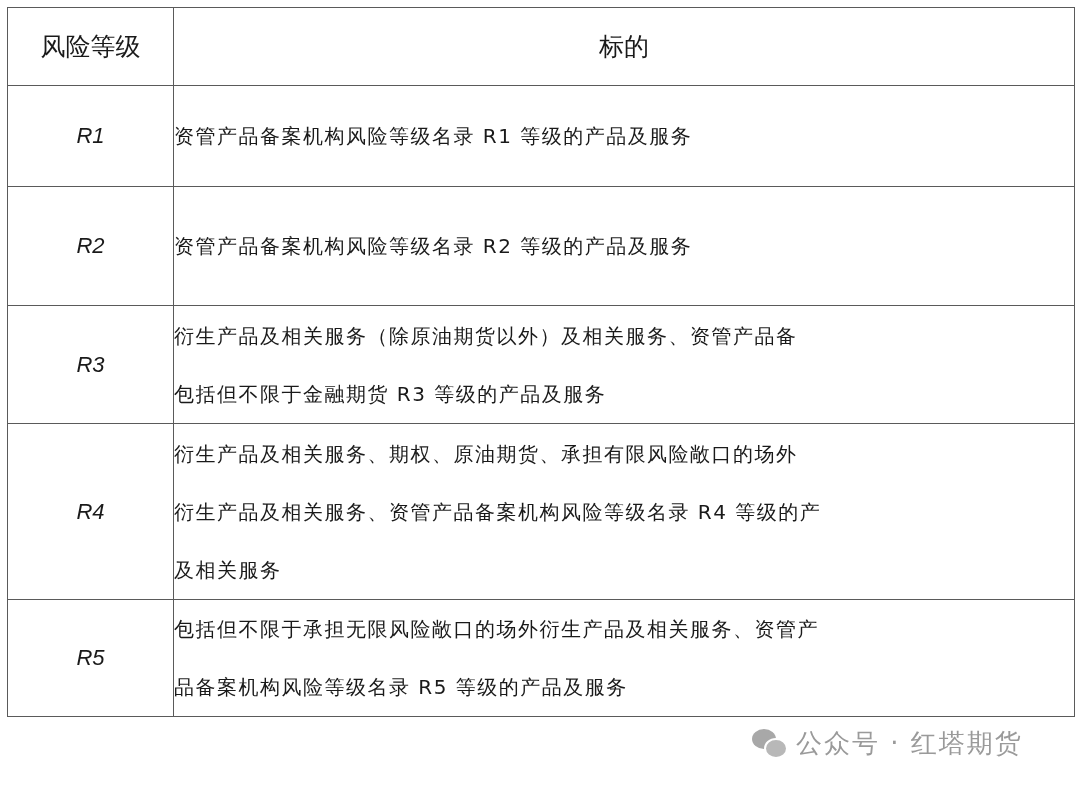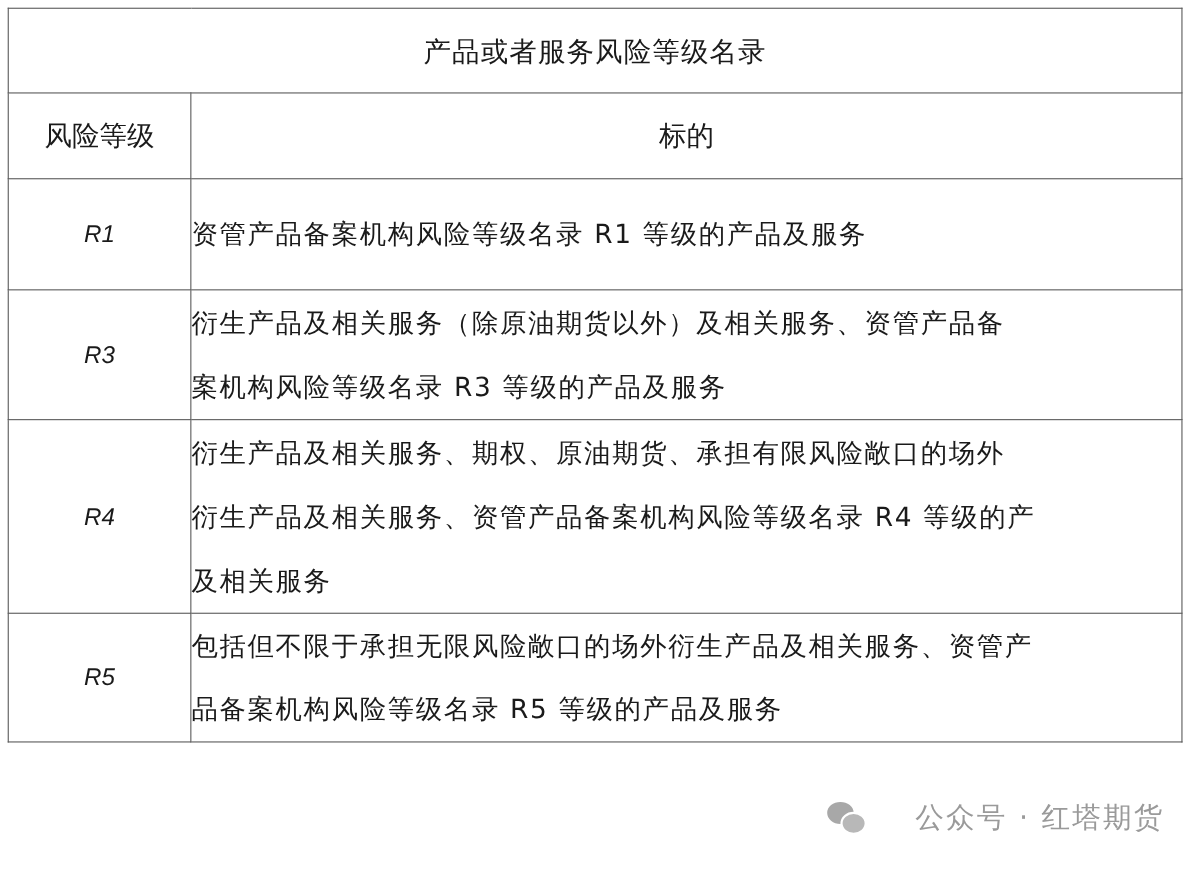--- a/index.html
+++ b/index.html
@@ -4,59 +4,62 @@
 <style>
   html, body { margin: 0; padding: 0; background: #ffffff; }
   body { width: 1080px; height: 796px; position: relative; overflow: hidden;
          font-family: "DejaVu Sans", "Liberation Sans", sans-serif; color: #1a1a1a; }
   table.risk { position: absolute; left: 7px; top: 7px; width: 1068px;
                border-collapse: collapse; table-layout: fixed; }
   table.risk td { border: 1.5px solid #5a5a5a; padding: 0; vertical-align: middle; }
   td.title { height: 76px; text-align: center; font-size: 25px; letter-spacing: 1px; }
   td.hdr { height: 77px; text-align: center; font-size: 25px; margin-top: 44px; }
   td.lvl { text-align: center; font-size: 22px; font-family: "Liberation Sans", sans-serif; font-style: italic; }
-  td.desc { padding: 0 12px 0 14px; font-size: 24px; line-height: 58px; letter-spacing: 1.5px; }
+  td.desc { padding: 0 12px 0 14px; font-size: 20px; line-height: 58px; letter-spacing: 1.5px; }
   tr.r1 td { height: 100px; }
   tr.r2 td { height: 118px; }
   tr.r3 td { height: 117px; }
   tr.r4 td { height: 175px; }
   tr.r5 td { height: 116px; }
   .watermark { position: absolute; left: 752px; top: 726px; display: flex; align-items: center;
-               color: #9a9a9a; font-size: 26px; letter-spacing: 2px; gap: 36px; }
+               color: #9a9a9a; font-size: 26px; letter-spacing: 2px; }
   .wm-icon { width: 34px; height: 30px; position: relative; margin-right: 10px; }
   .wm-icon .b1 { position: absolute; left: 0; top: 0; width: 24px; height: 20px; border-radius: 50%; background: #a8a8a8; }
   .wm-icon .b2 { position: absolute; left: 12px; top: 9px; width: 20px; height: 17px; border-radius: 50%; background: #b8b8b8; border: 2px solid #fff; }
 </style>
 </head>
 <body>
 
 <table class="risk">
   <colgroup>
       <col style="width:166px">
       <col>
     </colgroup>
   <tbody>
-      <tr>
-    <td class="title" colspan="2">产品或者服务风险等级名录</td>
-  </tr>
   <tr>
     <td class="hdr">风险等级</td>
     <td class="hdr">标的</td>
   </tr>
   <tr class="r1">
     <td class="lvl">R1</td>
     <td class="desc">
       <div>资管产品备案机构风险等级名录 R1  等级的产品及服务</div>
     </td>
   </tr>
+  <tr class="r2">
+    <td class="lvl">R2</td>
+    <td class="desc">
+      <div>资管产品备案机构风险等级名录 R2 等级的产品及服务</div>
+    </td>
+  </tr>
   <tr class="r3">
     <td class="lvl">R3</td>
     <td class="desc">
       <div>衍生产品及相关服务（除原油期货以外）及相关服务、资管产品备</div>
-      <div>案机构风险等级名录 R3  等级的产品及服务</div>
+      <div>包括但不限于金融期货 R3  等级的产品及服务</div>
     </td>
   </tr>
   <tr class="r4">
     <td class="lvl">R4</td>
     <td class="desc">
       <div>衍生产品及相关服务、期权、原油期货、承担有限风险敞口的场外</div>
       <div>衍生产品及相关服务、资管产品备案机构风险等级名录 R4 等级的产</div>
       <div>及相关服务</div>
     </td>
   </tr>

